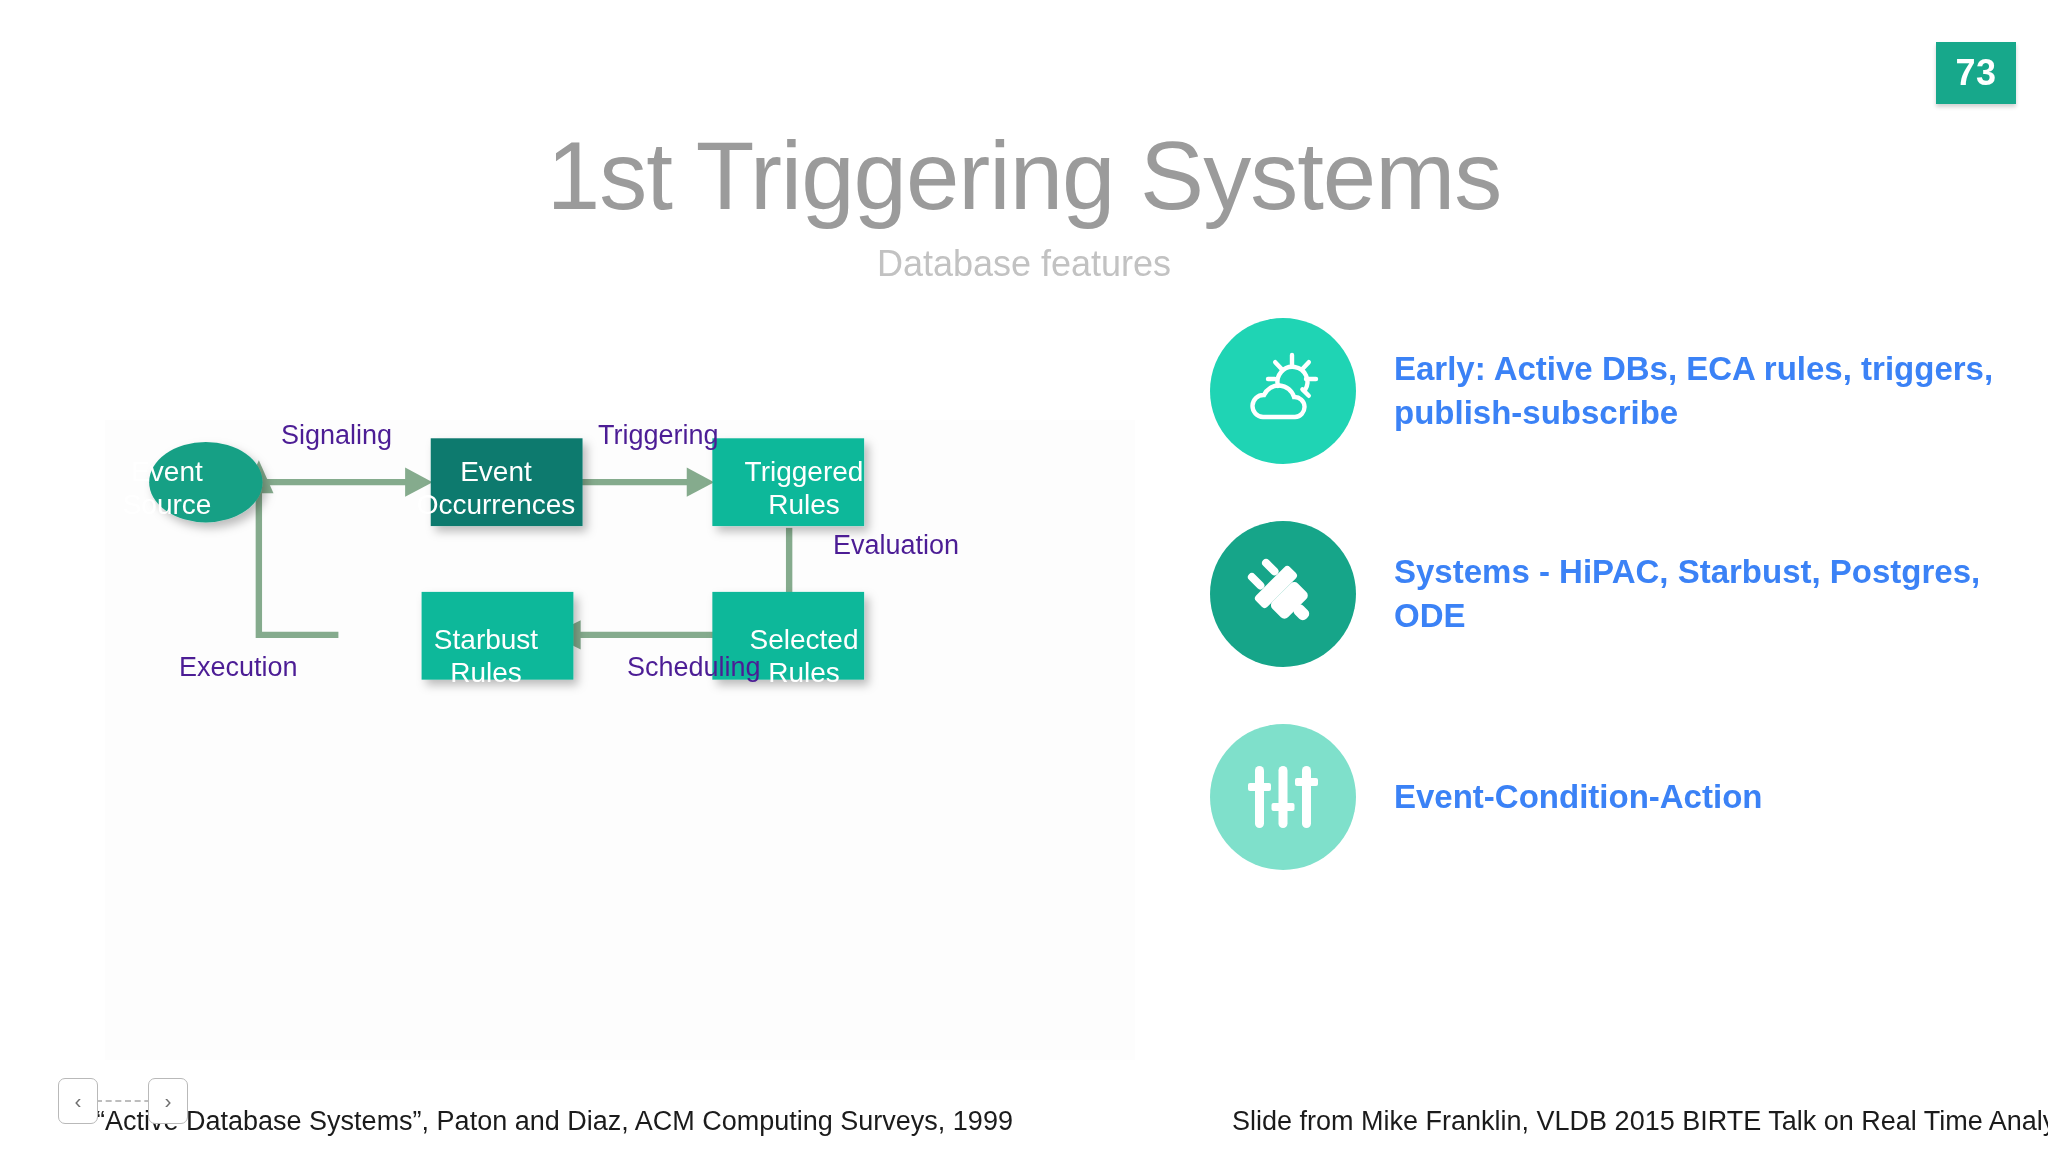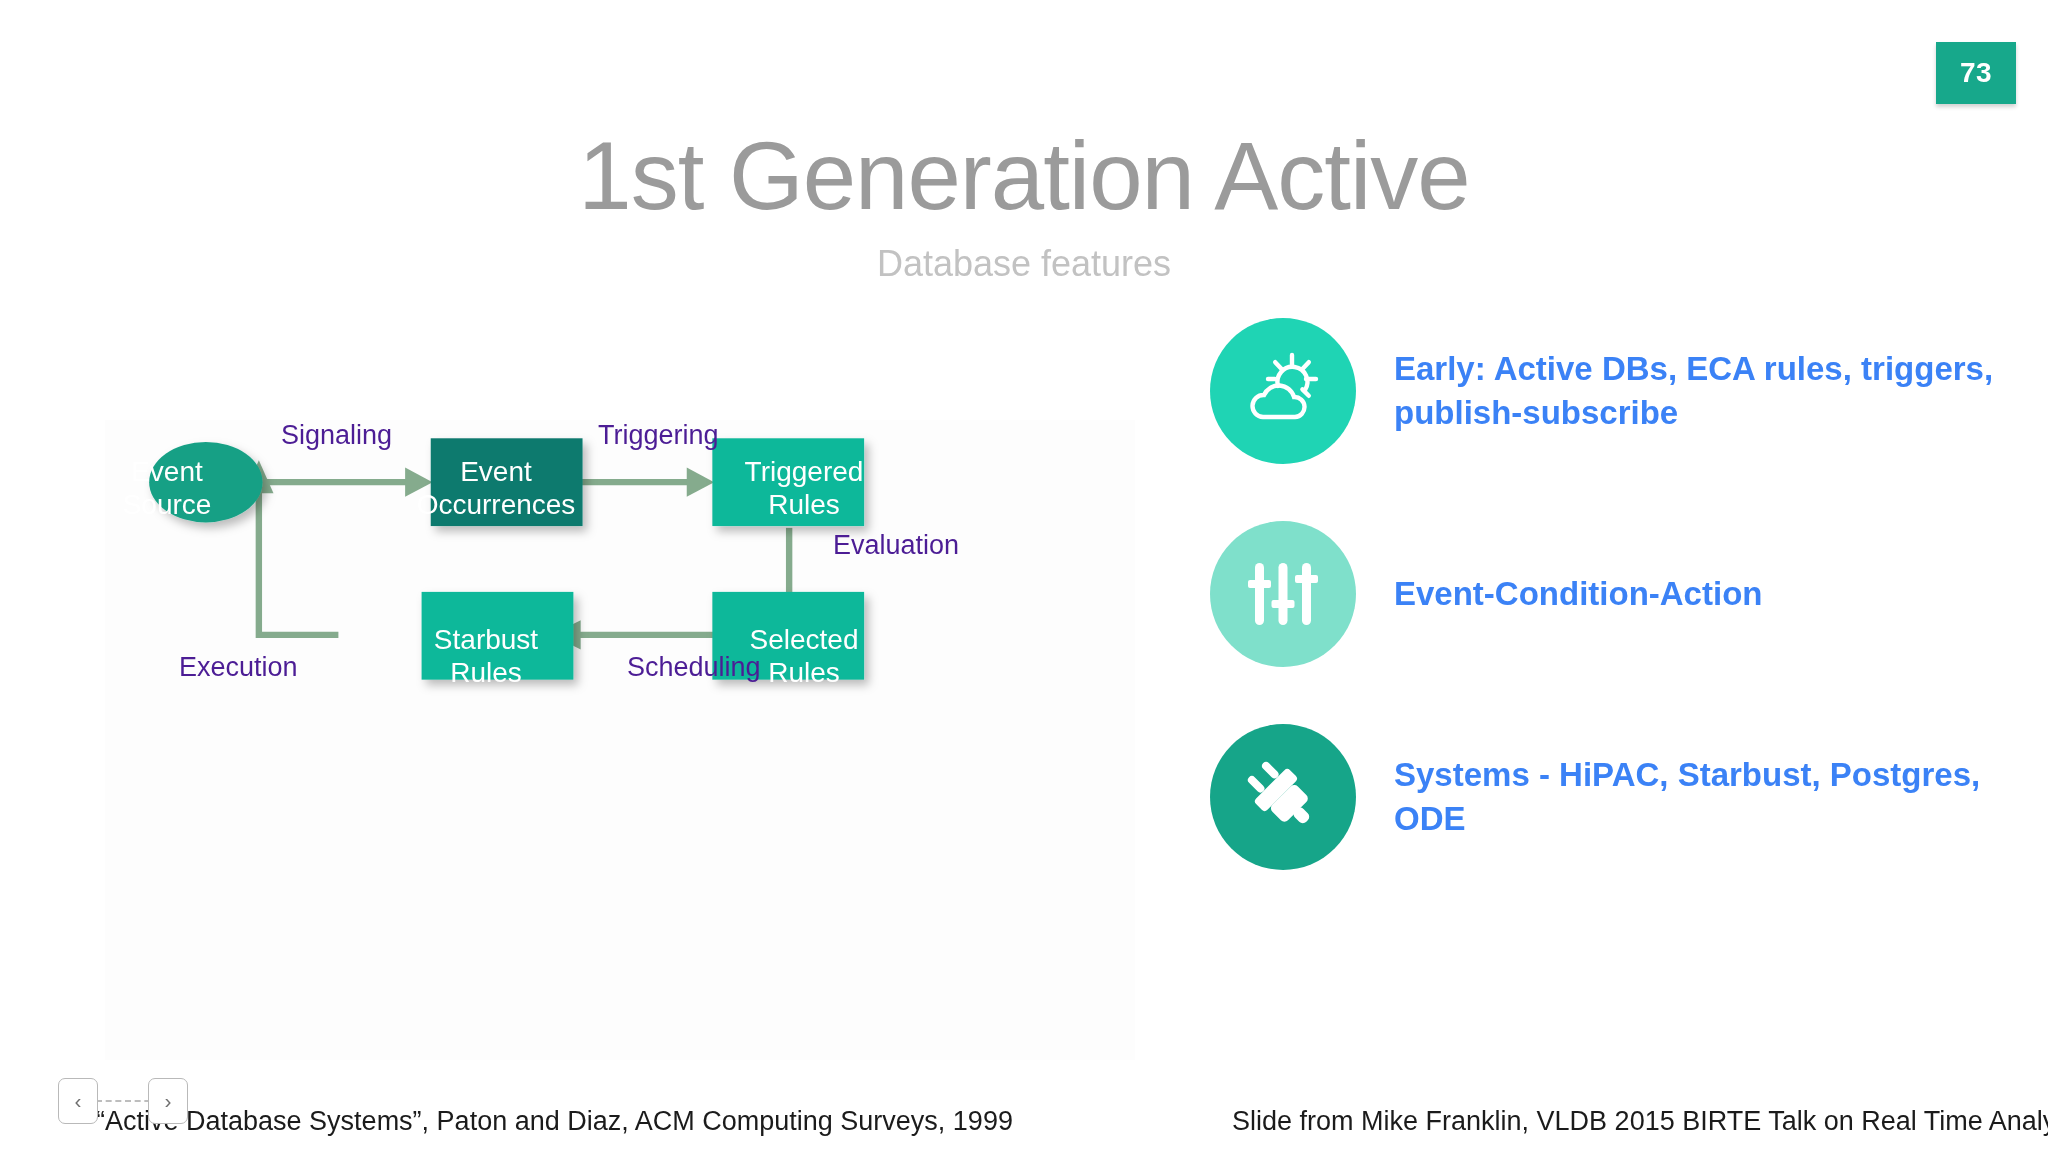--- a/index.html
+++ b/index.html
@@ -13,21 +13,21 @@
 
   
   #page-badge{
     position:absolute; left:1936px; top:42px;
     width:80px; height:62px;
     background:#17a88b;
     display:flex; align-items:center; justify-content:center;
     box-shadow:0 3px 4px rgba(0,0,0,.18);
   }
   #page-badge .num{
-    color:#ffffff; font-size:28px; font-weight:bold; letter-spacing:.5px;
+    color:#ffffff; font-size:36px; font-weight:bold; letter-spacing:.5px;
   }
 
   
   #title{
     position:absolute; left:0; top:126px; width:2048px;
     text-align:center;
     font-size:96px; font-weight:300;
     color:#9b9b9b;
     letter-spacing:-1px;
     line-height:1.05;
@@ -109,21 +109,21 @@
   #nav-prev{left:0;}
   #nav-next{left:90px;}
 </style>
 </head>
 <body>
 
 <div id="page-badge">
   <span class="num">73</span>
 </div>
 
-<div id="title">1st Generation Active</div>
+<div id="title">1st Triggering Systems</div>
 <div id="subtitle">Database features</div>
 
 <div id="diagram">
 
   <svg width="1030" height="640" viewBox="-10 -60 1050 700" style="position:absolute;left:0;top:0;z-index:10;">
     <defs>
       <filter id="dsf" x="-45%" y="-45%" width="210%" height="210%">
         <feDropShadow dx="5" dy="6" stdDeviation="5" flood-color="#000000" flood-opacity="0.26"></feDropShadow>
       </filter>
     </defs>
@@ -208,56 +208,56 @@
           <line x1="38.2" y1="17.2" x2="44.6" y2="24.1"></line>
           <line x1="31" y1="34" x2="38" y2="34"></line>
 
           <path d="M 41 41 A 15 15 0 1 1 68 45"></path>
 
           <path d="M 26 72 A 11 11 0 0 1 27 50 A 16 16 0 0 1 57 52 A 10 10 0 0 1 58 72 Z"></path>
         </g>
       </svg>
     </div>
     <div class="bullet-text">Early: Active DBs, ECA rules, triggers, publish-subscribe</div>
+  </div>
+
+  <div class="bullet-row">
+    <div class="bullet-icon" style="background:#16a589;">
+      <svg width="80" height="80" viewBox="0 0 80 80">
+        <g transform="rotate(-45 40 40)" fill="#ffffff">
+
+          <rect x="26" y="2" width="8" height="20" rx="4"></rect>
+          <rect x="46" y="2" width="8" height="20" rx="4"></rect>
+
+          <rect x="16" y="22" width="48" height="16" rx="4"></rect>
+
+          <rect x="22" y="38" width="36" height="22" rx="5"></rect>
+
+          <rect x="34" y="58" width="12" height="16" rx="5"></rect>
+        </g>
+      </svg>
+    </div>
+    <div class="bullet-text">Systems - HiPAC, Starbust, Postgres, ODE</div>
   </div>
 
   <div class="bullet-row">
     <div class="bullet-icon" style="background:#7fe0cb;">
       <svg width="78" height="78" viewBox="0 0 78 78">
         <g fill="#ffffff">
           <rect x="11" y="8" width="9" height="62" rx="4.5"></rect>
           <rect x="34.5" y="8" width="9" height="62" rx="4.5"></rect>
           <rect x="58" y="8" width="9" height="62" rx="4.5"></rect>
           <rect x="4" y="25" width="23" height="8" rx="2"></rect>
           <rect x="27.5" y="45" width="23" height="8" rx="2"></rect>
           <rect x="51" y="20" width="23" height="8" rx="2"></rect>
         </g>
       </svg>
     </div>
     <div class="bullet-text">Event-Condition-Action</div>
   </div>
-
-  <div class="bullet-row">
-    <div class="bullet-icon" style="background:#16a589;">
-      <svg width="80" height="80" viewBox="0 0 80 80">
-        <g transform="rotate(-45 40 40)" fill="#ffffff">
-
-          <rect x="26" y="2" width="8" height="20" rx="4"></rect>
-          <rect x="46" y="2" width="8" height="20" rx="4"></rect>
-
-          <rect x="16" y="22" width="48" height="16" rx="4"></rect>
-
-          <rect x="22" y="38" width="36" height="22" rx="5"></rect>
-
-          <rect x="34" y="58" width="12" height="16" rx="5"></rect>
-        </g>
-      </svg>
-    </div>
-    <div class="bullet-text">Systems - HiPAC, Starbust, Postgres, ODE</div>
-  </div>
 </div>
 
 <div class="footer-text" id="footer-left">“Active Database Systems”, Paton and Diaz, ACM Computing Surveys, 1999</div>
 <div class="footer-text" id="footer-right">Slide from Mike Franklin, VLDB 2015 BIRTE Talk on Real Time Analytics</div>
 
 <div id="nav">
   <div class="dash"></div>
   <div class="nav-btn" id="nav-prev">
     <span>‹</span>
   </div>

